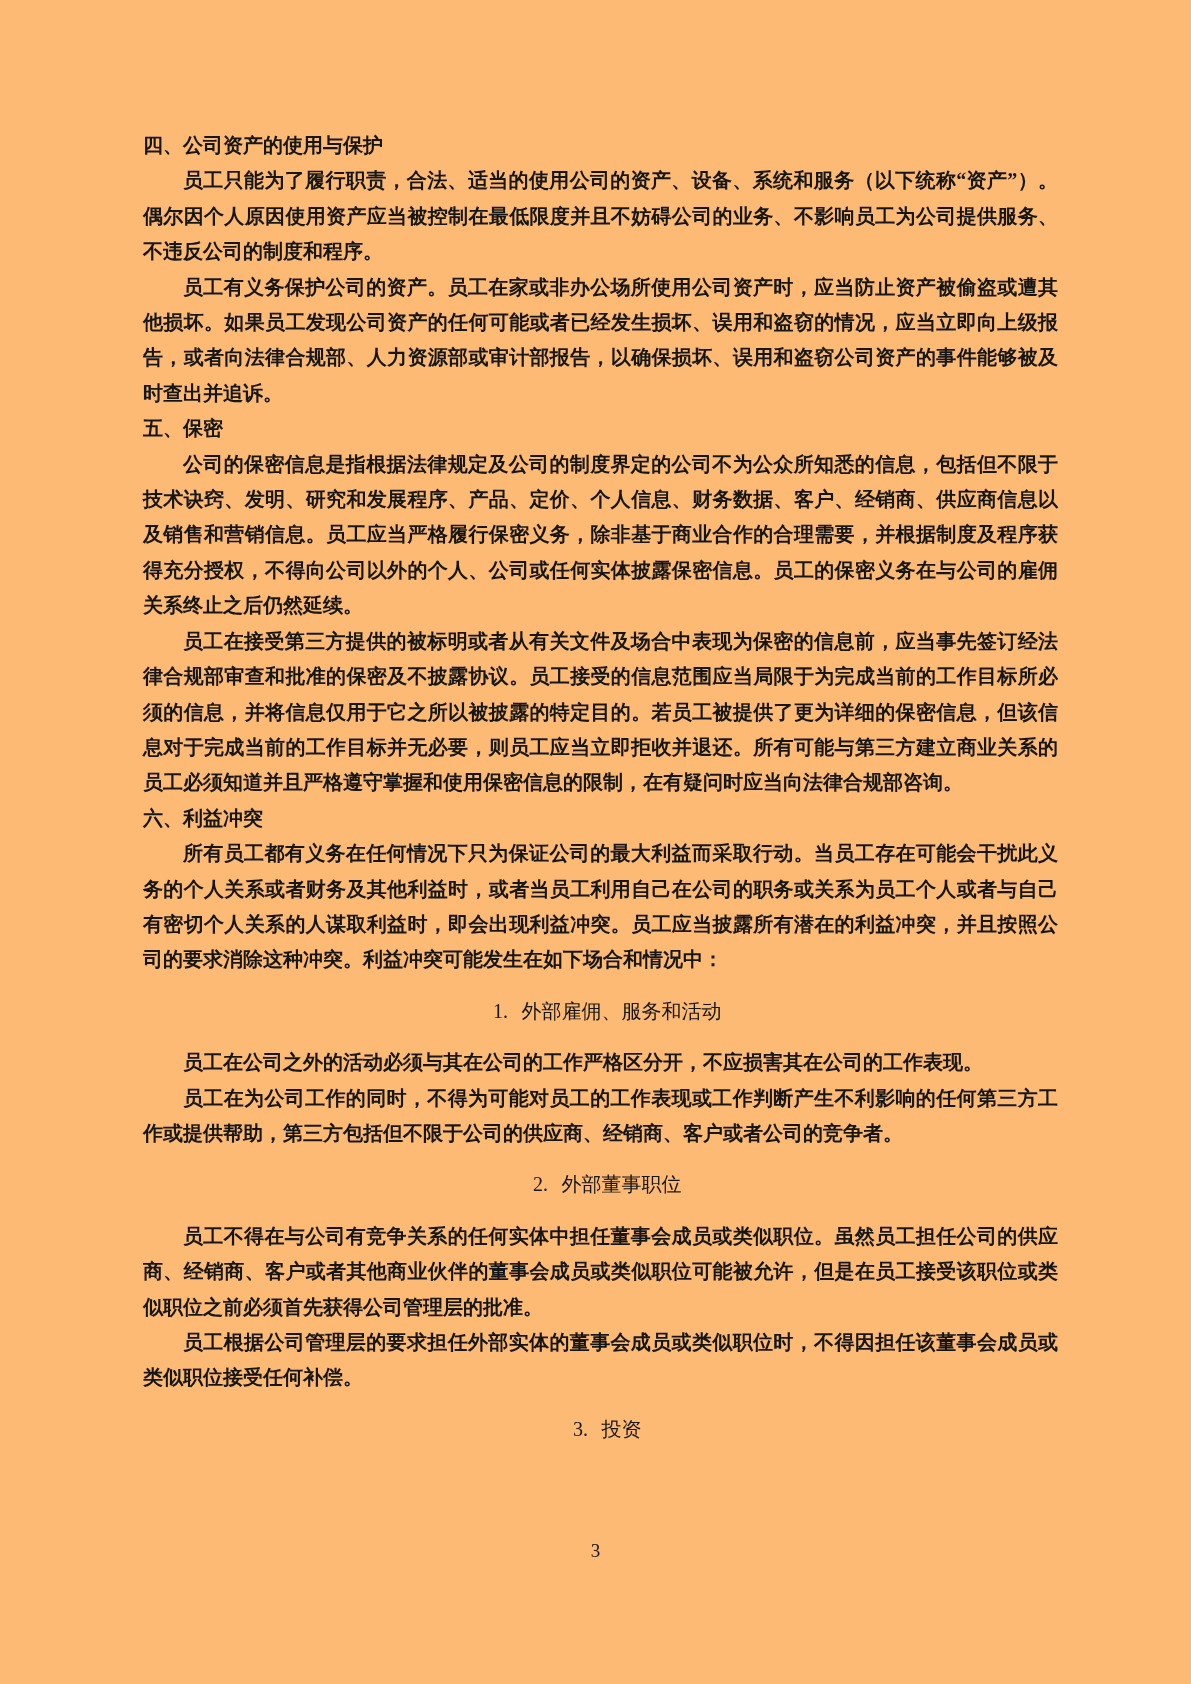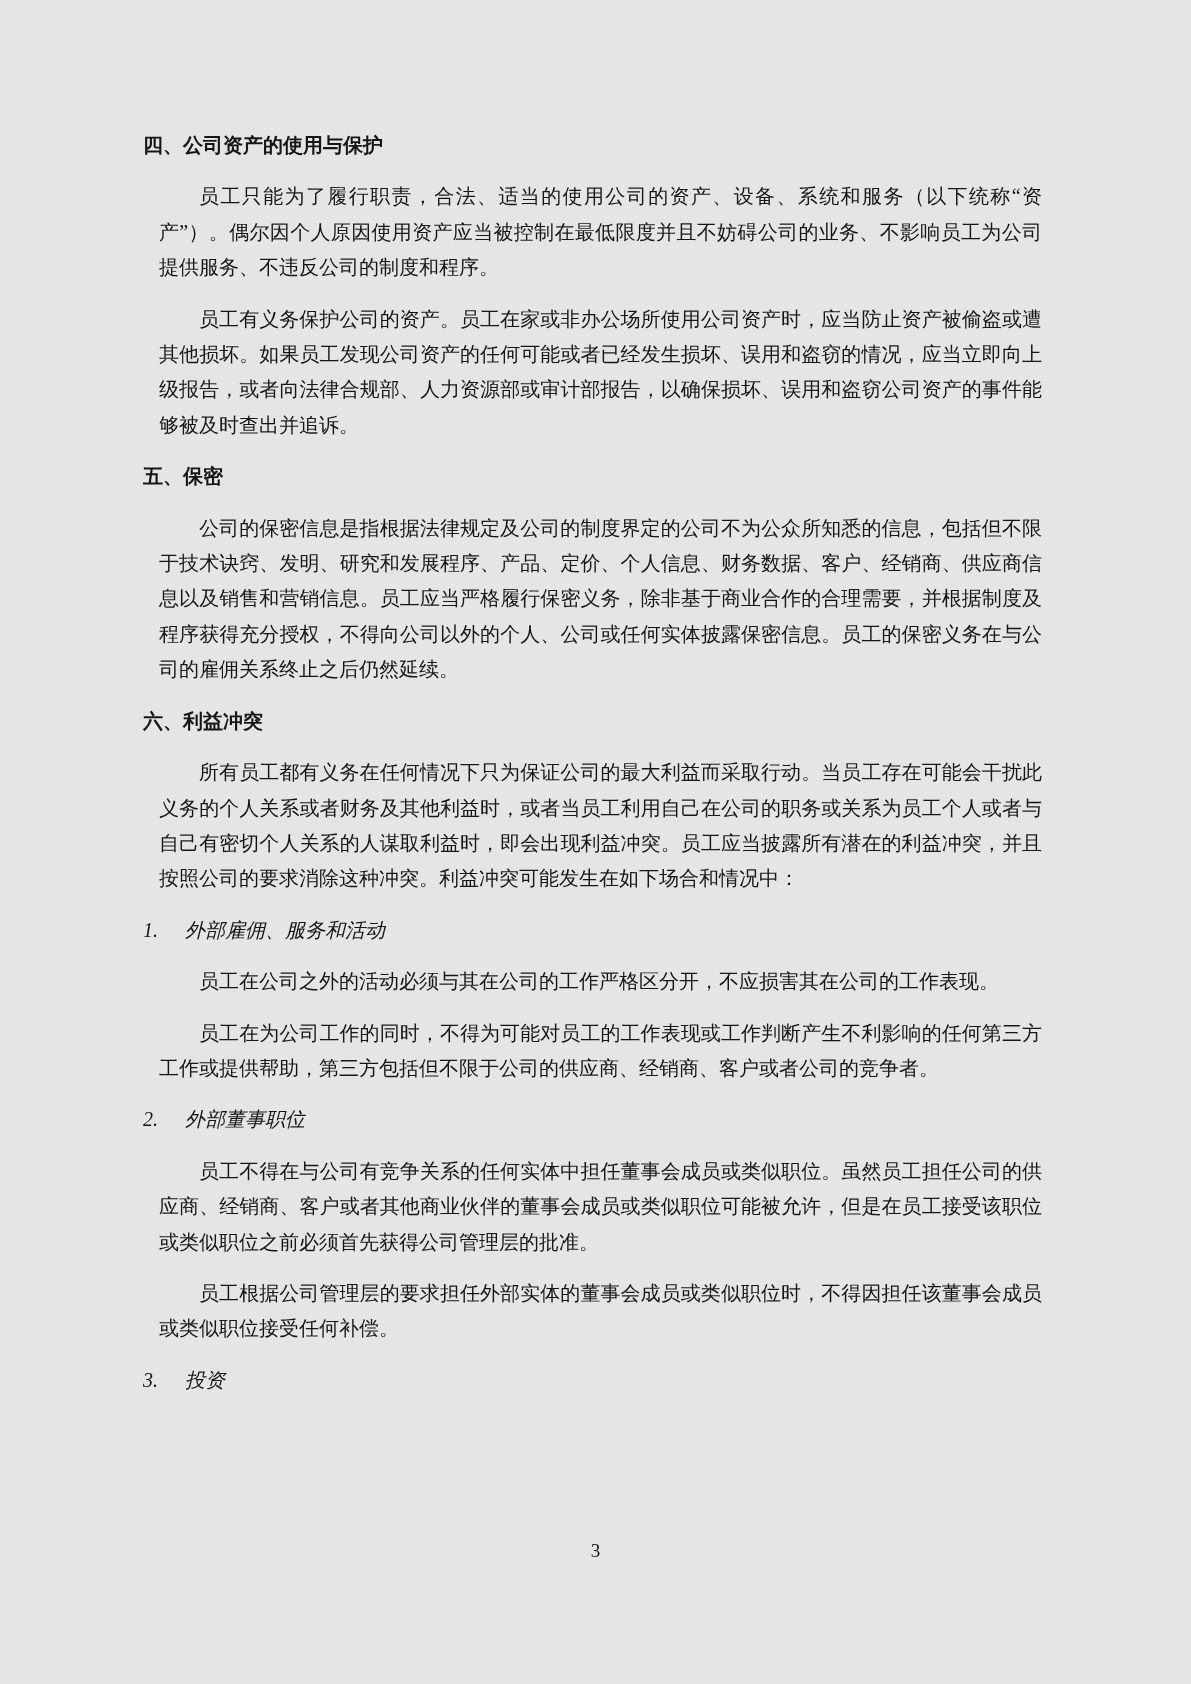--- a/index.html
+++ b/index.html
@@ -1,20 +1,20 @@
 <!DOCTYPE html>
 <html><head>
 <meta charset="utf-8">
 <style>
   html, body { margin: 0; padding: 0; background: #ffffff; }
   .page {
     position: relative;
     width: 1191px;
     height: 1684px;
-    background: #e5e5e5;
+    background: #fdba74;
     color: #161616;
     font-family: "Liberation Serif", "DejaVu Serif", serif;
     overflow: hidden;
   }
   .content {
     position: absolute;
     left: 143px;
     top: 128px;
     width: 915px;
     font-size: 20px;
@@ -22,27 +22,27 @@
     text-align: justify;
   }
   .hd {
     margin: 0;
     font-size: 20px;
     font-weight: bold;
     line-height: 35.4px;
     text-align: left;
   }
   .para {
-    margin: 16px;
+    margin: 0;
     text-indent: 2em;
+    font-weight: bold;
   }
   .li-title {
-    margin: 0;
-    text-align: left;
-    font-style: italic;
+    margin: 16px;
+    text-align: center;
   }
   .li-marker {
     display: inline-block;
     width: 2.1em;
   }
   .page-number {
     position: absolute;
     top: 1538px;
     left: 0;
     width: 100%;
@@ -57,20 +57,21 @@
 
 <div class="page">
   <div class="content">
 
     <h2 class="hd">四、公司资产的使用与保护</h2>
     <p class="para">员工只能为了履行职责，合法、适当的使用公司的资产、设备、系统和服务（以下统称“资产”）。偶尔因个人原因使用资产应当被控制在最低限度并且不妨碍公司的业务、不影响员工为公司提供服务、不违反公司的制度和程序。</p>
     <p class="para">员工有义务保护公司的资产。员工在家或非办公场所使用公司资产时，应当防止资产被偷盗或遭其他损坏。如果员工发现公司资产的任何可能或者已经发生损坏、误用和盗窃的情况，应当立即向上级报告，或者向法律合规部、人力资源部或审计部报告，以确保损坏、误用和盗窃公司资产的事件能够被及时查出并追诉。</p>
 
     <h2 class="hd">五、保密</h2>
     <p class="para">公司的保密信息是指根据法律规定及公司的制度界定的公司不为公众所知悉的信息，包括但不限于技术诀窍、发明、研究和发展程序、产品、定价、个人信息、财务数据、客户、经销商、供应商信息以及销售和营销信息。员工应当严格履行保密义务，除非基于商业合作的合理需要，并根据制度及程序获得充分授权，不得向公司以外的个人、公司或任何实体披露保密信息。员工的保密义务在与公司的雇佣关系终止之后仍然延续。</p>
+    <p class="para">员工在接受第三方提供的被标明或者从有关文件及场合中表现为保密的信息前，应当事先签订经法律合规部审查和批准的保密及不披露协议。员工接受的信息范围应当局限于为完成当前的工作目标所必须的信息，并将信息仅用于它之所以被披露的特定目的。若员工被提供了更为详细的保密信息，但该信息对于完成当前的工作目标并无必要，则员工应当立即拒收并退还。所有可能与第三方建立商业关系的员工必须知道并且严格遵守掌握和使用保密信息的限制，在有疑问时应当向法律合规部咨询。</p>
 
     <h2 class="hd">六、利益冲突</h2>
     <p class="para">所有员工都有义务在任何情况下只为保证公司的最大利益而采取行动。当员工存在可能会干扰此义务的个人关系或者财务及其他利益时，或者当员工利用自己在公司的职务或关系为员工个人或者与自己有密切个人关系的人谋取利益时，即会出现利益冲突。员工应当披露所有潜在的利益冲突，并且按照公司的要求消除这种冲突。利益冲突可能发生在如下场合和情况中：</p>
 
     <div class="li-title">
       <span class="li-marker">1.</span><span>外部雇佣、服务和活动</span>
     </div>
     <p class="para">员工在公司之外的活动必须与其在公司的工作严格区分开，不应损害其在公司的工作表现。</p>
     <p class="para">员工在为公司工作的同时，不得为可能对员工的工作表现或工作判断产生不利影响的任何第三方工作或提供帮助，第三方包括但不限于公司的供应商、经销商、客户或者公司的竞争者。</p>
 

